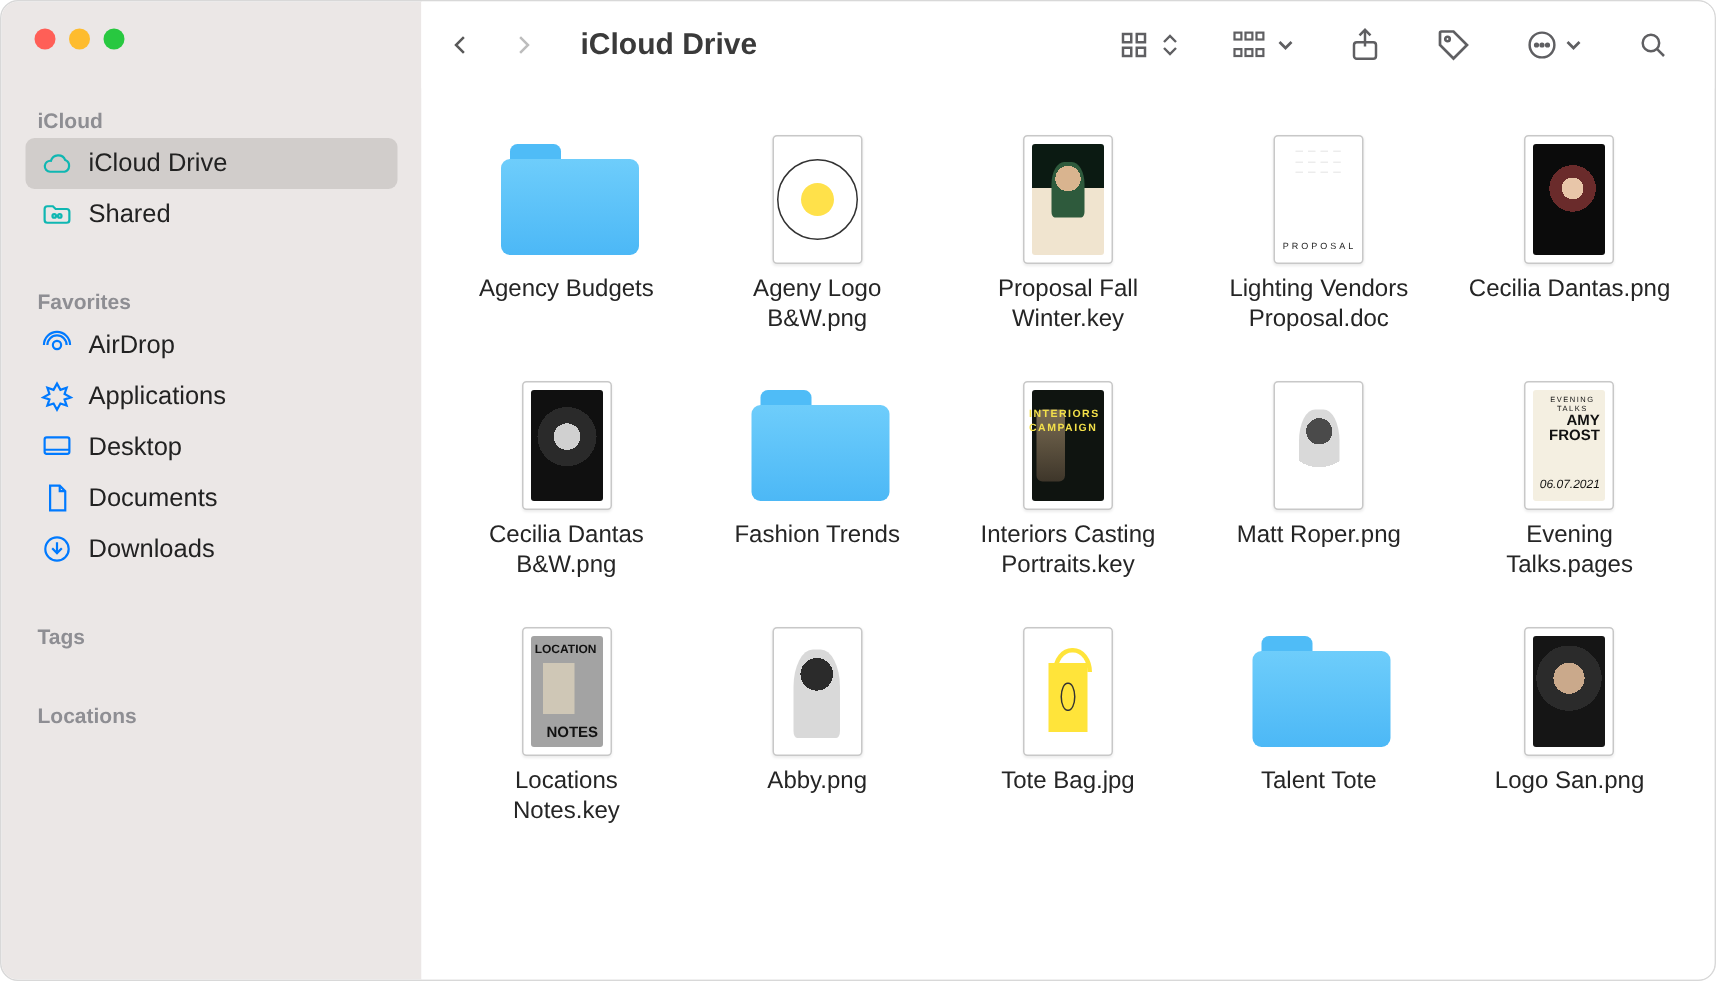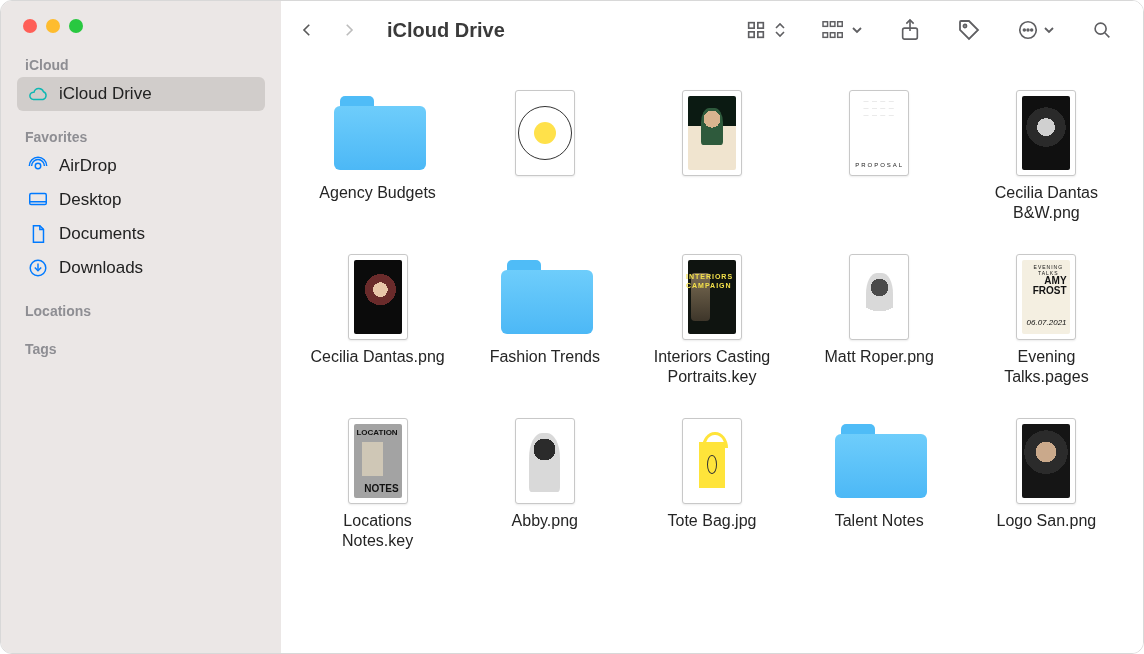--- a/index.html
+++ b/index.html
@@ -38,20 +38,21 @@
     width: 14px; height: 14px; border-radius: 50%;
   }
   .dot.red { background: #ff5f57; }
   .dot.yellow { background: #febc2e; }
   .dot.green { background: #28c840; }
   .section-header {
     color: #8e8e93;
     font-size: 14px;
     font-weight: 600;
     padding: 6px 8px 4px 8px;
+    margin-top: 15px;
   }
   .sidebar-item {
     display: flex;
     align-items: center;
     gap: 10px;
     padding: 6px 10px;
     border-radius: 6px;
     font-size: 17px;
     color: #222;
     cursor: default;
@@ -293,38 +294,56 @@
 
       <div class="sidebar-item selected">
         <span class="icon">
           <svg width="22" height="22" viewBox="0 0 24 24" fill="none" stroke="#0fb7b2" stroke-width="1.6">
               <path d="M7 18a4 4 0 1 1 .6-7.97A5.5 5.5 0 0 1 18 9.5 4.5 4.5 0 0 1 17.5 18H7z"></path>
             </svg>
         </span>
         <span>iCloud Drive</span>
       </div>
 
+      <div class="sidebar-item">
+        <span class="icon">
+          <svg width="22" height="22" viewBox="0 0 24 24" fill="none" stroke="#0fb7b2" stroke-width="1.6">
+              <path d="M3 8a2 2 0 0 1 2-2h4l2 2h8a2 2 0 0 1 2 2v6a2 2 0 0 1-2 2H5a2 2 0 0 1-2-2V8z"></path>
+              <circle cx="10" cy="13" r="1.3"></circle>
+              <circle cx="14" cy="13" r="1.3"></circle>
+            </svg>
+        </span>
+        <span>Shared</span>
+      </div>
     </div>
 
     <div class="section-group">
       <div class="section-header">Favorites</div>
 
       <div class="sidebar-item">
         <span class="icon">
           <svg width="22" height="22" viewBox="0 0 24 24" fill="none" stroke="#007aff" stroke-width="1.6">
               <circle cx="12" cy="12" r="3"></circle>
               <path d="M5 12a7 7 0 0 1 14 0"></path>
               <path d="M2.5 12a9.5 9.5 0 0 1 19 0"></path>
             </svg>
         </span>
         <span>AirDrop</span>
       </div>
       <div class="sidebar-item">
         <span class="icon">
           <svg width="22" height="22" viewBox="0 0 24 24" fill="none" stroke="#007aff" stroke-width="1.6">
+              <path d="M12 3l2.5 4.5L19 6l-1.5 4.5L22 13l-4.5 1.5L19 19l-4.5-1.5L12 22l-2.5-4.5L5 19l1.5-4.5L2 13l4.5-2.5L5 6l4.5 1.5L12 3z"></path>
+            </svg>
+        </span>
+        <span>Applications</span>
+      </div>
+      <div class="sidebar-item">
+        <span class="icon">
+          <svg width="22" height="22" viewBox="0 0 24 24" fill="none" stroke="#007aff" stroke-width="1.6">
               <rect x="3" y="5" width="18" height="12" rx="1.5"></rect>
               <path d="M3 14h18"></path>
             </svg>
         </span>
         <span>Desktop</span>
       </div>
       <div class="sidebar-item">
         <span class="icon">
           <svg width="22" height="22" viewBox="0 0 24 24" fill="none" stroke="#007aff" stroke-width="1.6">
               <path d="M7 3h7l4 4v14H7z"></path>
@@ -339,24 +358,24 @@
               <circle cx="12" cy="12" r="8.5"></circle>
               <path d="M12 7v7"></path>
               <path d="M8.5 11.5L12 15l3.5-3.5"></path>
             </svg>
         </span>
         <span>Downloads</span>
       </div>
     </div>
 
     <div class="section-group">
-      <div class="section-header">Locations</div>
+      <div class="section-header">Tags</div>
     </div>
     <div class="section-group">
-      <div class="section-header">Tags</div>
+      <div class="section-header">Locations</div>
     </div>
   </div>
 
   <div class="main">
     <div class="toolbar">
       <div class="nav-btn enabled">
         <svg width="18" height="18" viewBox="0 0 24 24" fill="none" stroke="currentColor" stroke-width="2.2">
             <path d="M15 5l-7 7 7 7"></path>
           </svg>
       </div>
@@ -449,53 +468,56 @@
           </div>
           <div class="item">
     <div class="thumb">
               <div class="thumb-doc">
                 <div class="thumb-img-inner fill-logo">
                   <div class="ring"></div>
                   <div class="face"></div>
                 </div>
               </div>
             </div>
+    <div class="label">Ageny Logo B&amp;W.png</div>
           </div>
           <div class="item">
     <div class="thumb">
               <div class="thumb-doc">
                 <div class="thumb-img-inner fill-green-woman"></div>
               </div>
             </div>
+    <div class="label">Proposal Fall Winter.key</div>
           </div>
           <div class="item">
     <div class="thumb">
               <div class="thumb-doc">
                 <div class="thumb-img-inner fill-lighting">
                   <div class="rows">— — — —<br>— — — —<br>— — — —</div>
                   <div class="foot">PROPOSAL</div>
                 </div>
               </div>
             </div>
+    <div class="label">Lighting Vendors Proposal.doc</div>
+          </div>
+          <div class="item">
+    <div class="thumb">
+              <div class="thumb-doc">
+                <div class="thumb-img-inner fill-dark-portrait"></div>
+              </div>
+            </div>
+    <div class="label">Cecilia Dantas.png</div>
           </div>
           <div class="item">
     <div class="thumb">
               <div class="thumb-doc">
                 <div class="thumb-img-inner fill-bw-portrait"></div>
               </div>
             </div>
     <div class="label">Cecilia Dantas B&amp;W.png</div>
-          </div>
-          <div class="item">
-    <div class="thumb">
-              <div class="thumb-doc">
-                <div class="thumb-img-inner fill-dark-portrait"></div>
-              </div>
-            </div>
-    <div class="label">Cecilia Dantas.png</div>
           </div>
           <div class="item">
     <div class="thumb">
               <div class="folder">
                 <div class="tab"></div>
                 <div class="body"></div>
               </div>
             </div>
     <div class="label">Fashion Trends</div>
           </div>
@@ -560,21 +582,21 @@
             </div>
     <div class="label">Tote Bag.jpg</div>
           </div>
           <div class="item">
     <div class="thumb">
               <div class="folder">
                 <div class="tab"></div>
                 <div class="body"></div>
               </div>
             </div>
-    <div class="label">Talent Notes</div>
+    <div class="label">Talent Tote</div>
           </div>
           <div class="item">
     <div class="thumb">
               <div class="thumb-doc">
                 <div class="thumb-img-inner fill-vera"></div>
               </div>
             </div>
     <div class="label">Logo San.png</div>
           </div>
         </div>

